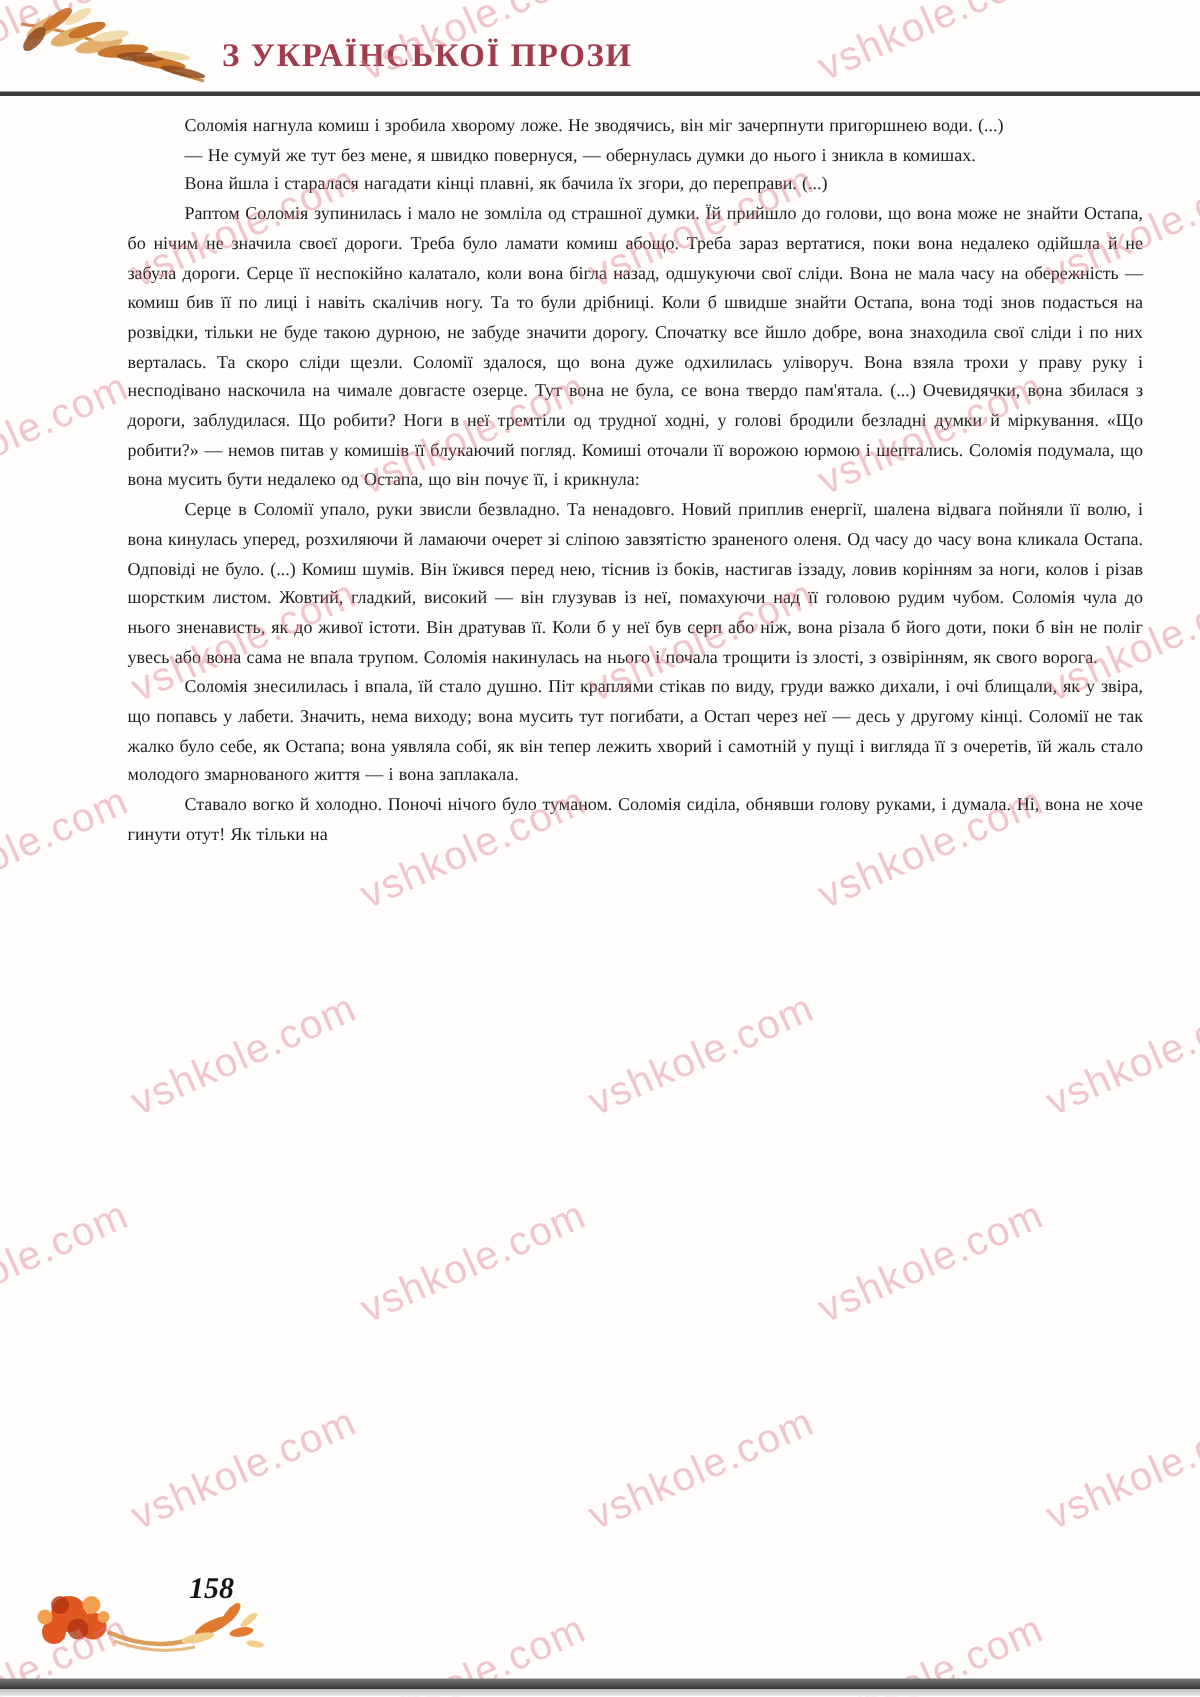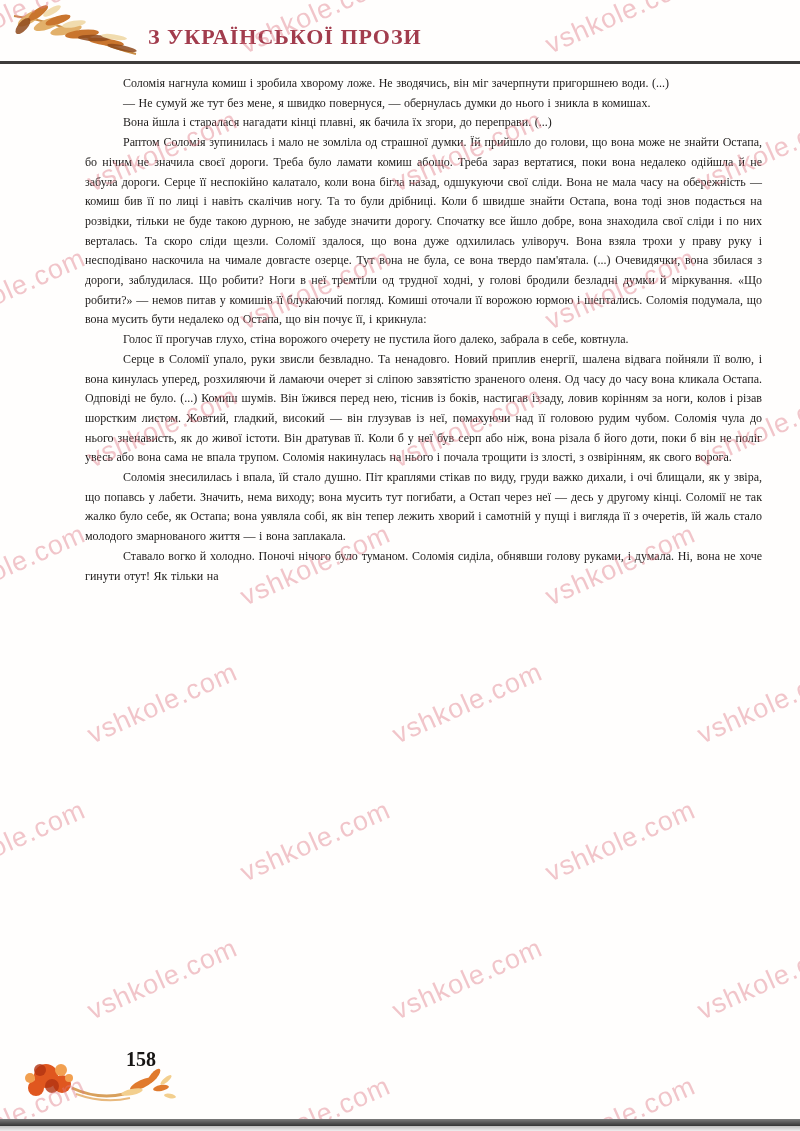--- a/index.html
+++ b/index.html
@@ -29,21 +29,21 @@
   .text-block {
     position:absolute; left:85px; top:74px; width:677px; z-index:1;
   }
   .text-block p {
     margin:0; font-size:12px; line-height:19.7px; text-align:justify;
     text-indent:38px; color:#1d1b1a; word-spacing:0.5px;
   }
   
   .page-number {
     position:absolute; left:126px; top:1048px; z-index:1;
-    font-size:20px; font-weight:bold; color:#171514;
+    font-size:20px; font-weight:bold; color:#171514;font-style:italic;
   }
   .ornament-bottom { position:absolute; left:20px; top:1056px; z-index:1; }
   .bottom-edge {
     position:absolute; left:0; top:1119px; width:800px; height:7px;
     background:linear-gradient(#7a7a7a, #343434); z-index:3;
   }
   .bottom-edge-shadow {
     position:absolute; left:0; top:1126px; width:800px; height:5px;
     background:linear-gradient(#bdbdbd, #efefef); z-index:3;
   }
@@ -111,21 +111,20 @@
   </span>
 
   <h1 class="page-title">З УКРАЇНСЬКОЇ ПРОЗИ</h1>
   <div class="header-rule"></div>
 
   <main class="text-block">
     <p>Соломія нагнула комиш і зробила хворому ложе. Не зводячись, він міг зачерпнути пригоршнею води. (...)</p>
     <p>— Не сумуй же тут без мене, я швидко повернуся, — обернулась думки до нього і зникла в комишах.</p>
     <p>Вона йшла і старалася нагадати кінці плавні, як бачила їх згори, до переправи. (...)</p>
     <p>Раптом Соломія зупинилась і мало не зомліла од страшної думки. Їй прийшло до голови, що вона може не знайти Остапа, бо нічим не значила своєї дороги. Треба було ламати комиш абощо. Треба зараз вертатися, поки вона недалеко одійшла й не забула дороги. Серце її неспокійно калатало, коли вона бігла назад, одшукуючи свої сліди. Вона не мала часу на обережність — комиш бив її по лиці і навіть скалічив ногу. Та то були дрібниці. Коли б швидше знайти Остапа, вона тоді знов подасться на розвідки, тільки не буде такою дурною, не забуде значити дорогу. Спочатку все йшло добре, вона знаходила свої сліди і по них верталась. Та скоро сліди щезли. Соломії здалося, що вона дуже одхилилась уліворуч. Вона взяла трохи у праву руку і несподівано наскочила на чимале довгасте озерце. Тут вона не була, се вона твердо пам'ятала. (...) Очевидячки, вона збилася з дороги, заблудилася. Що робити? Ноги в неї тремтіли од трудної ходні, у голові бродили безладні думки й міркування. «Що робити?» — немов питав у комишів її блукаючий погляд. Комиші оточали її ворожою юрмою і шептались. Соломія подумала, що вона мусить бути недалеко од Остапа, що він почує її, і крикнула:</p>
-    <p>Голос її прогучав глухо, стіна ворожого очерету не пустила його далеко, забрала в себе, ковтнула.</p>
     <p>Серце в Соломії упало, руки звисли безвладно. Та ненадовго. Новий приплив енергії, шалена відвага пойняли її волю, і вона кинулась уперед, розхиляючи й ламаючи очерет зі сліпою завзятістю зраненого оленя. Од часу до часу вона кликала Остапа. Одповіді не було. (...) Комиш шумів. Він їжився перед нею, тіснив із боків, настигав іззаду, ловив корінням за ноги, колов і різав шорстким листом. Жовтий, гладкий, високий — він глузував із неї, помахуючи над її головою рудим чубом. Соломія чула до нього зненависть, як до живої істоти. Він дратував її. Коли б у неї був серп або ніж, вона різала б його доти, поки б він не поліг увесь або вона сама не впала трупом. Соломія накинулась на нього і почала трощити із злості, з озвірінням, як свого ворога.</p>
     <p>Соломія знесилилась і впала, їй стало душно. Піт краплями стікав по виду, груди важко дихали, і очі блищали, як у звіра, що попавсь у лабети. Значить, нема виходу; вона мусить тут погибати, а Остап через неї — десь у другому кінці. Соломії не так жалко було себе, як Остапа; вона уявляла собі, як він тепер лежить хворий і самотній у пущі і вигляда її з очеретів, їй жаль стало молодого змарнованого життя — і вона заплакала.</p>
     <p>Ставало вогко й холодно. Поночі нічого було туманом. Соломія сиділа, обнявши голову руками, і думала. Ні, вона не хоче гинути отут! Як тільки на</p>
   </main>
 
   <div class="page-number">158</div>
 
   <span class="ornament-bottom">
     <svg width="170" height="50" viewBox="0 0 170 50" xmlns="http://www.w3.org/2000/svg">
       <g fill="#e0571f">

